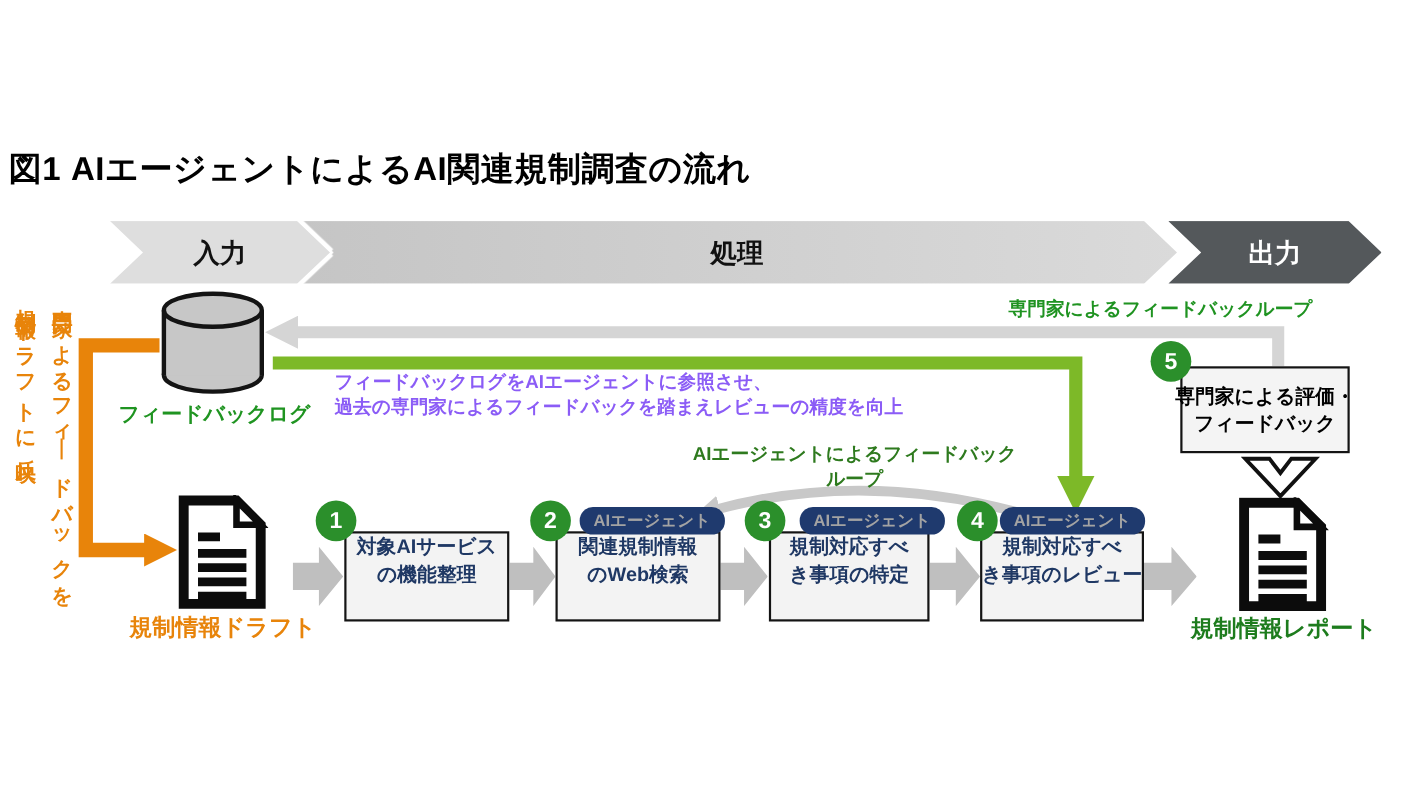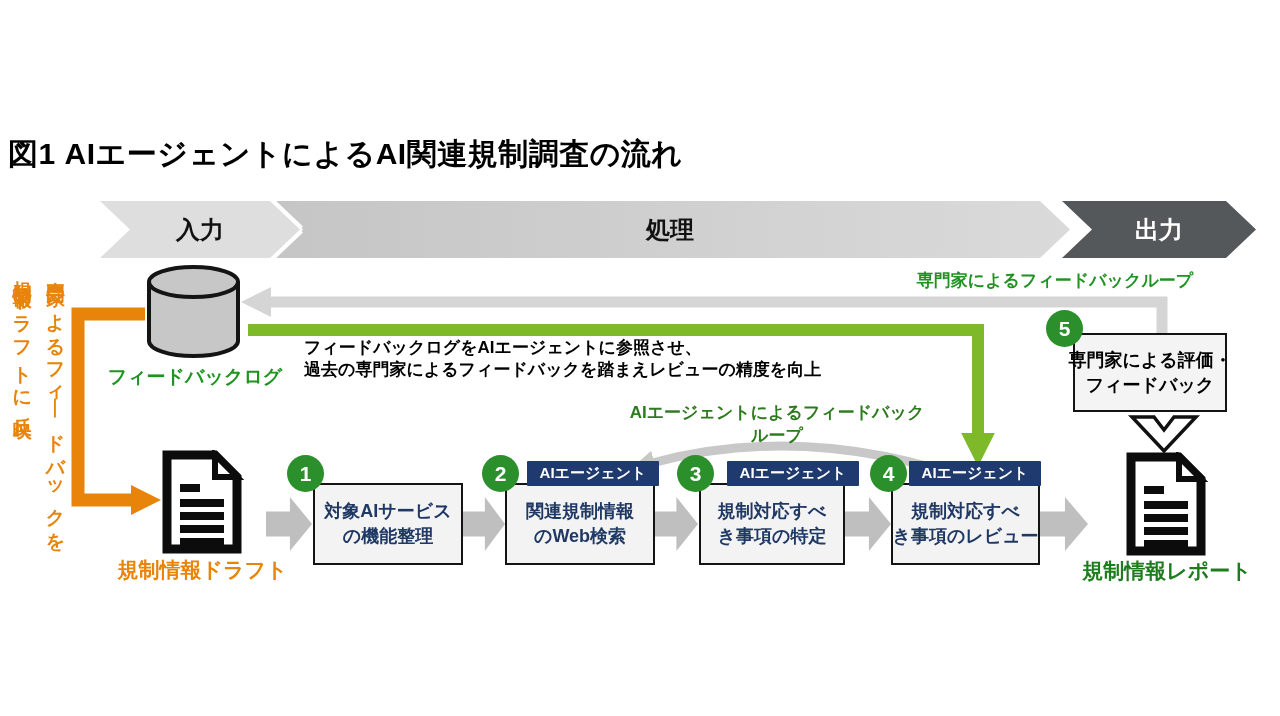--- a/index.html
+++ b/index.html
@@ -31,49 +31,49 @@
   .cyl{position:absolute;left:144px;top:262px;z-index:3;}
   .cyl-label{position:absolute;left:100px;top:364px;width:190px;text-align:center;
     font-size:19px;font-weight:bold;color:#1f9421;z-index:3;}
   
   .side-note{
     position:absolute;left:6px;top:266px;height:310px;z-index:3;
     writing-mode:vertical-rl;text-orientation:mixed;
     font-size:19px;font-weight:bold;color:#e8840a;letter-spacing:3px;line-height:1.75;
   }
   
-  .log-note{position:absolute;left:304px;top:337px;z-index:3;font-size:17px;font-weight:bold;color:#000000;line-height:1.32;}
+  .log-note{position:absolute;left:304px;top:337px;z-index:3;font-size:17px;font-weight:bold;color:#8b5cf6;line-height:1.32;}
   .log-note span{display:block;}
   
   .loop-label{position:absolute;text-align:center;font-weight:bold;font-size:17px;z-index:3;}
   .loop-expert{left:915px;top:269px;width:280px;color:#1f9321;}
   .loop-agent{left:622px;top:401px;width:310px;color:#2e7a1e;}
   
   .step-box{
     position:absolute;top:483px;height:82px;box-sizing:border-box;z-index:3;
     background:#f3f3f3;border:2.5px solid #141414;
-    display:flex;flex-direction:column;align-items:center;justify-content:center;
+    display:flex;flex-direction:column;align-items:center;
     font-size:18px;font-weight:bold;color:#1f3864;line-height:1.4;white-space:nowrap;
   }
   .box1{left:313px;width:150px;}
   .box2{left:505px;width:150px;}
   .box3{left:699px;width:146px;}
   .box4{left:891px;width:149px;}
   .num-circle{
     position:absolute;width:37px;height:37px;border-radius:50%;background:#2b8f2b;z-index:5;
     color:#fff;font-size:21px;font-weight:bold;display:flex;align-items:center;justify-content:center;
   }
   .c1{left:287px;top:455px;}
   .c2{left:482px;top:455px;}
   .c3{left:677px;top:455px;}
   .c4{left:870px;top:455px;}
   .c5{left:1046px;top:310px;}
   .agent-tag{
-    position:absolute;top:461px;height:25px;border-radius:1px;background:#1f3a6e;z-index:4;
-    color:#ffffff;font-size:15px;font-weight:bold;display:flex;align-items:center;justify-content:center;
+    position:absolute;top:461px;height:25px;border-radius:12px;background:#1f3a6e;z-index:4;
+    color:#a3a3a3;font-size:15px;font-weight:bold;display:flex;align-items:center;justify-content:center;
   }
   .t2{left:527px;width:132px;}
   .t3{left:727px;width:132px;}
   .t4{left:909px;width:132px;}
   .flow-arrow{
     position:absolute;top:497px;height:54px;background:#bfbfbf;z-index:1;
     clip-path:polygon(0 27%, 52% 27%, 52% 0, 100% 50%, 52% 100%, 52% 73%, 0 73%);
   }
   .a1{left:266px;width:46px;}
   .a2{left:463px;width:42px;}

